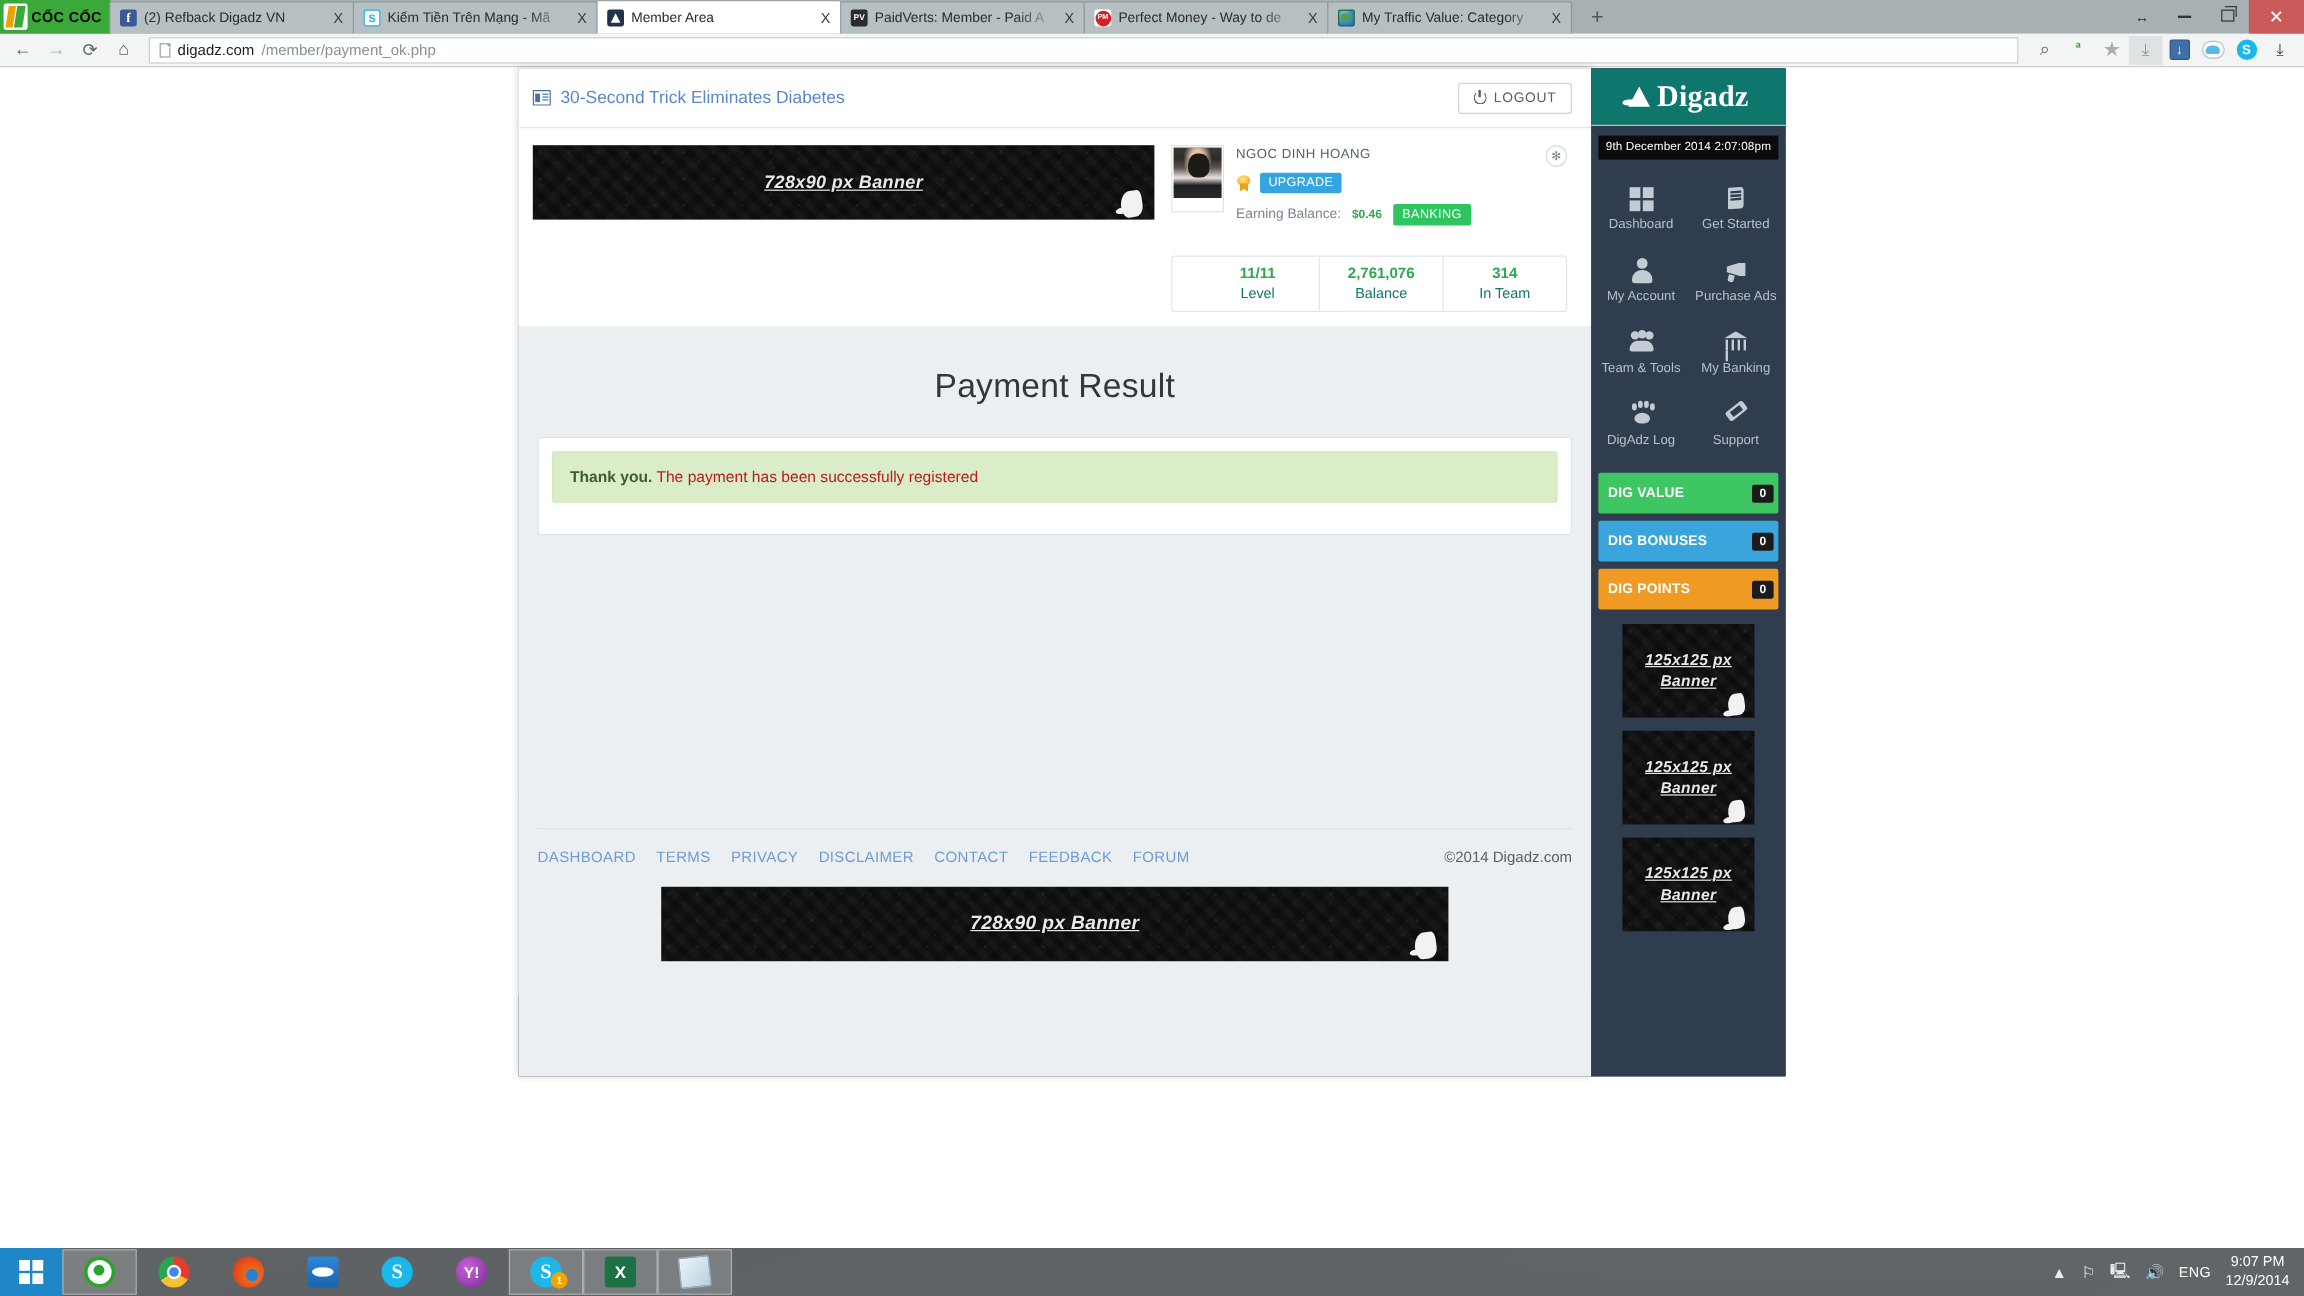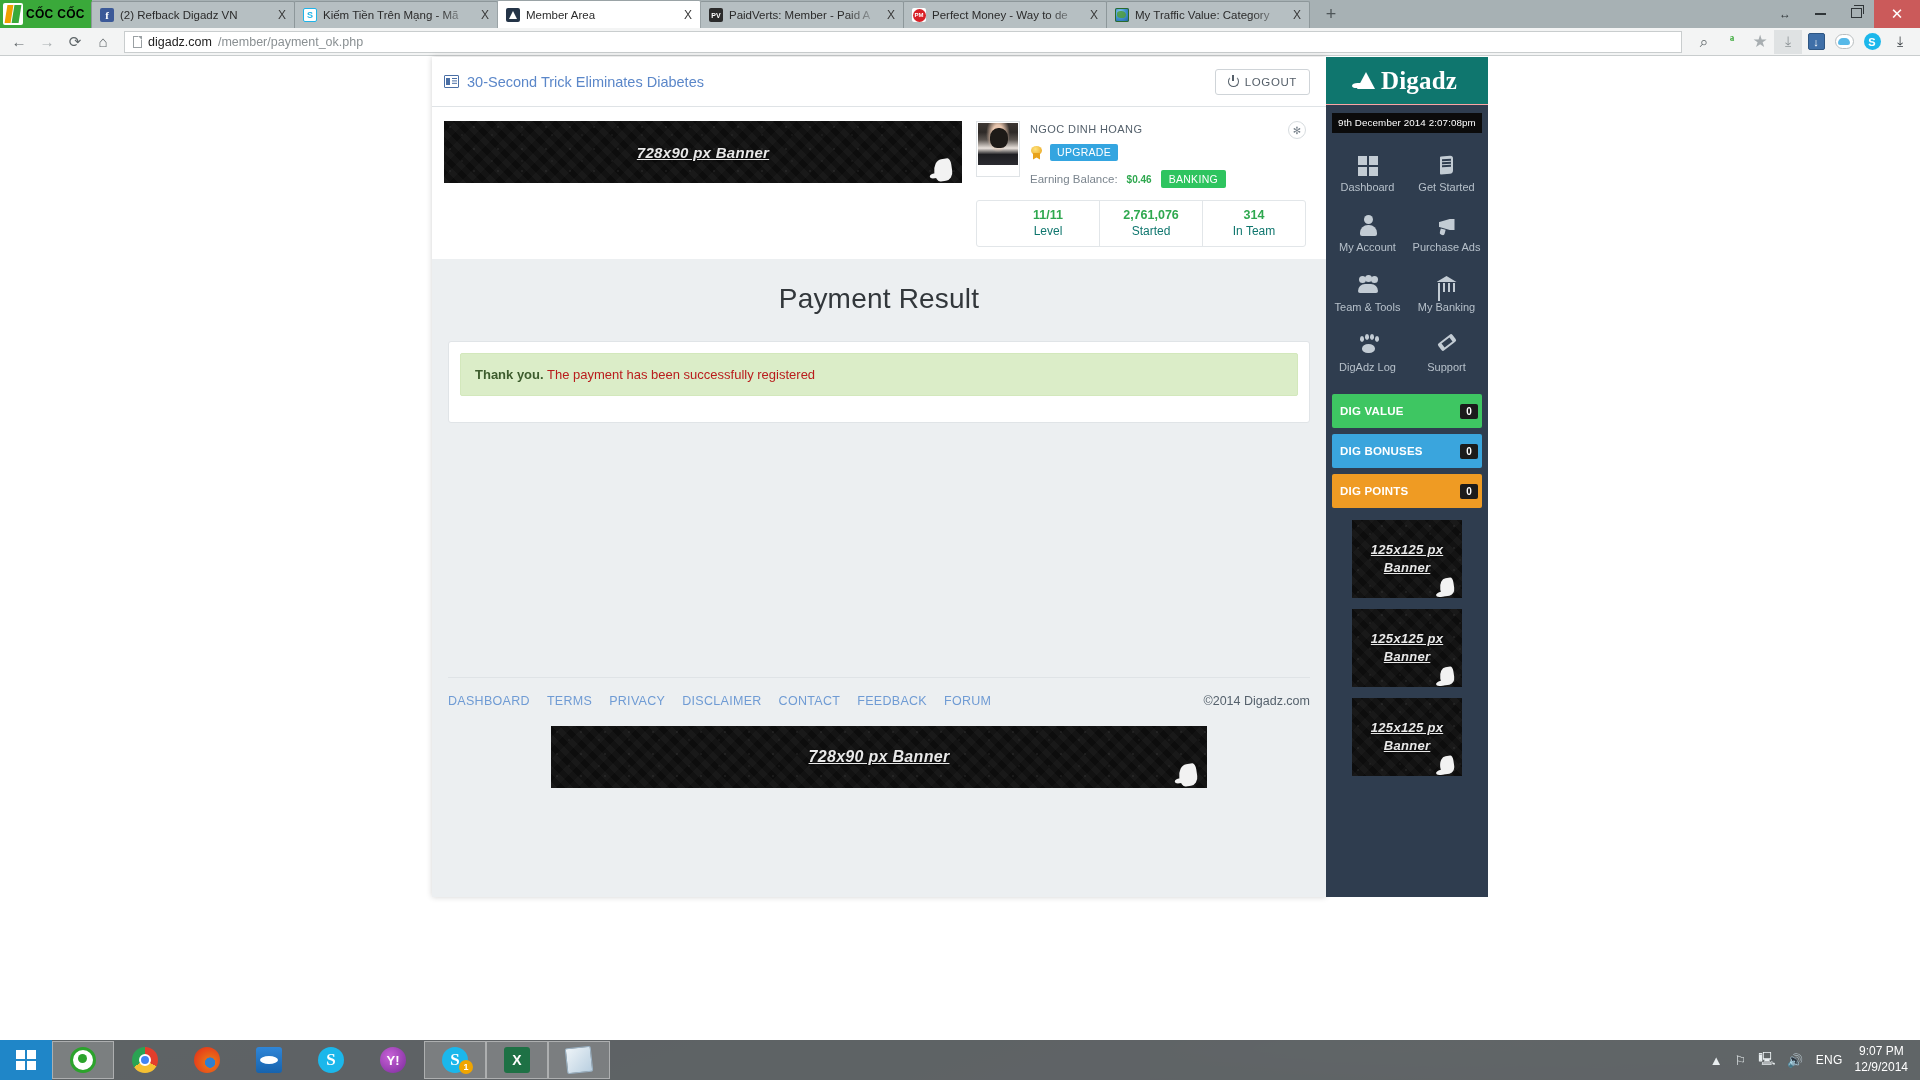--- a/index.html
+++ b/index.html
@@ -226,29 +226,29 @@
   .bal-row{ display:flex; align-items:center; gap:9px; margin-top:9px; }
   .bal-label{ font-size:11.5px; color:#7b858e; }
   .bal-amt{ color:#2fa84f; font-weight:bold; font-size:10px; }
   .banking-badge{ background:#2ec45f; color:#fff; font-size:10.5px; padding:3px 8px; border-radius:2px; letter-spacing:.3px; }
   .gear{
     width:18px;height:18px;border:1px solid #d7dcdf;border-radius:50%;flex:0 0 auto;
     display:flex;align-items:center;justify-content:center;color:#7b858e;font-size:10px;
     margin-left:auto; align-self:flex-start;
   }
   .stats{
-    display:flex; border:1px solid #e2e6e9; border-radius:3px; margin-top:12px; background:#fff;padding-left:20px;
+    display:flex; border:1px solid #e2e6e9; border-radius:3px; margin-top:25px; background:#fff;padding-left:20px;
   }
   .stat{ flex:1 1 0; text-align:center; padding:7px 0 8px; border-right:1px solid #e2e6e9; }
   .stat:last-child{ border-right:none; }
   .stat-v{ color:#2fa84f; font-weight:bold; font-size:12.5px; }
   .stat-l{ color:#0f766e; font-size:12px; margin-top:2px; }
 
   
-  .pg-body{ background:#eceff1; padding:16px 0 0; min-height:390px; }
+  .pg-body{ background:#eceff1; padding:26px 0 0; min-height:390px; }
   .pg-title{
     text-align:center; font-size:28px; color:#32373b; font-weight:normal;
     padding:8px 0 26px; letter-spacing:.2px;
   }
   .panel{
     margin:0 16px; background:#fff; border:1px solid #e0e4e7; border-radius:3px;
     padding:11px; min-height:82px;
   }
   .alert-success{
     background:#dbedc8; border:1px solid #d3e8bc; color:#4b6b3a; border-radius:2px;
@@ -505,21 +505,21 @@
               <div class="gear">✻</div>
             </div>
 
             <div class="stats">
               <div class="stat">
                 <div class="stat-v">11/11</div>
                 <div class="stat-l">Level</div>
               </div>
               <div class="stat">
                 <div class="stat-v">2,761,076</div>
-                <div class="stat-l">Started</div>
+                <div class="stat-l">Balance</div>
               </div>
               <div class="stat">
                 <div class="stat-v">314</div>
                 <div class="stat-l">In Team</div>
               </div>
             </div>
           </div>
         </div>
 
         <div class="pg-body">

